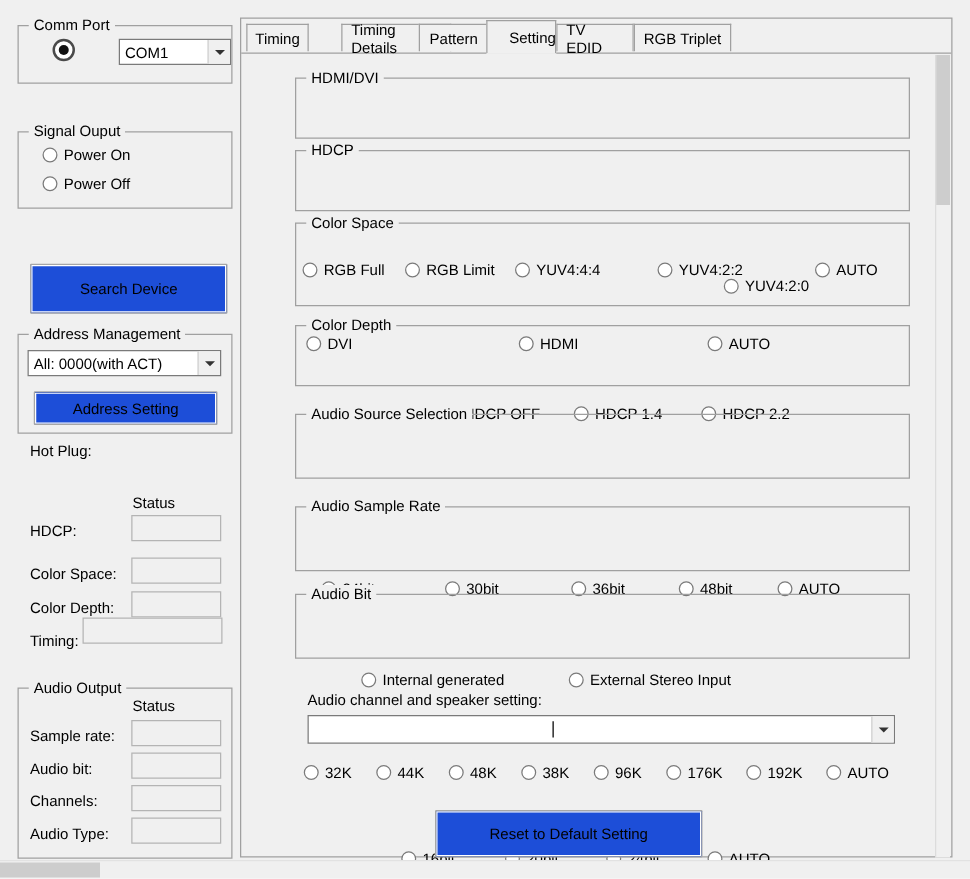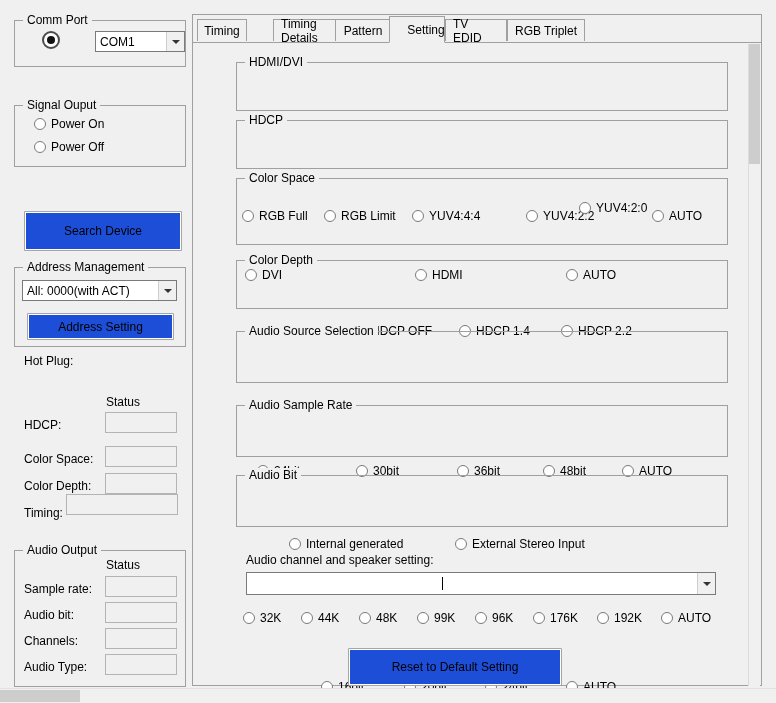--- a/index.html
+++ b/index.html
@@ -369,21 +369,21 @@
       <span class="lbl">RGB Limit</span>
     </div>
     <div class="radio" style="left:219px; top:195px;">
       <span class="dot"></span>
       <span class="lbl">YUV4:4:4</span>
     </div>
     <div class="radio" style="left:305px; top:195px;padding-left:28px;">
       <span class="dot"></span>
       <span class="lbl">YUV4:2:2</span>
     </div>
-    <div class="radio" style="left:386px; top:187px;">
+    <div class="radio" style="left:386px; top:208px;">
       <span class="dot"></span>
       <span class="lbl">YUV4:2:0</span>
     </div>
     <div class="radio" style="left:459px; top:195px;">
       <span class="dot"></span>
       <span class="lbl">AUTO</span>
     </div>
 
     <div class="group" style="left:43px; top:245px; width:490px; height:47px;">
       <div class="legend">Color Depth</div>
@@ -431,21 +431,21 @@
     <div class="radio" style="left:108px; top:597px;">
       <span class="dot"></span>
       <span class="lbl">44K</span>
     </div>
     <div class="radio" style="left:166px; top:597px;">
       <span class="dot"></span>
       <span class="lbl">48K</span>
     </div>
     <div class="radio" style="left:224px; top:597px;">
       <span class="dot"></span>
-      <span class="lbl">99K</span>
+      <span class="lbl">38K</span>
     </div>
     <div class="radio" style="left:282px; top:597px;">
       <span class="dot"></span>
       <span class="lbl">96K</span>
     </div>
     <div class="radio" style="left:340px; top:597px;">
       <span class="dot"></span>
       <span class="lbl">176K</span>
     </div>
     <div class="radio" style="left:404px; top:597px;">

